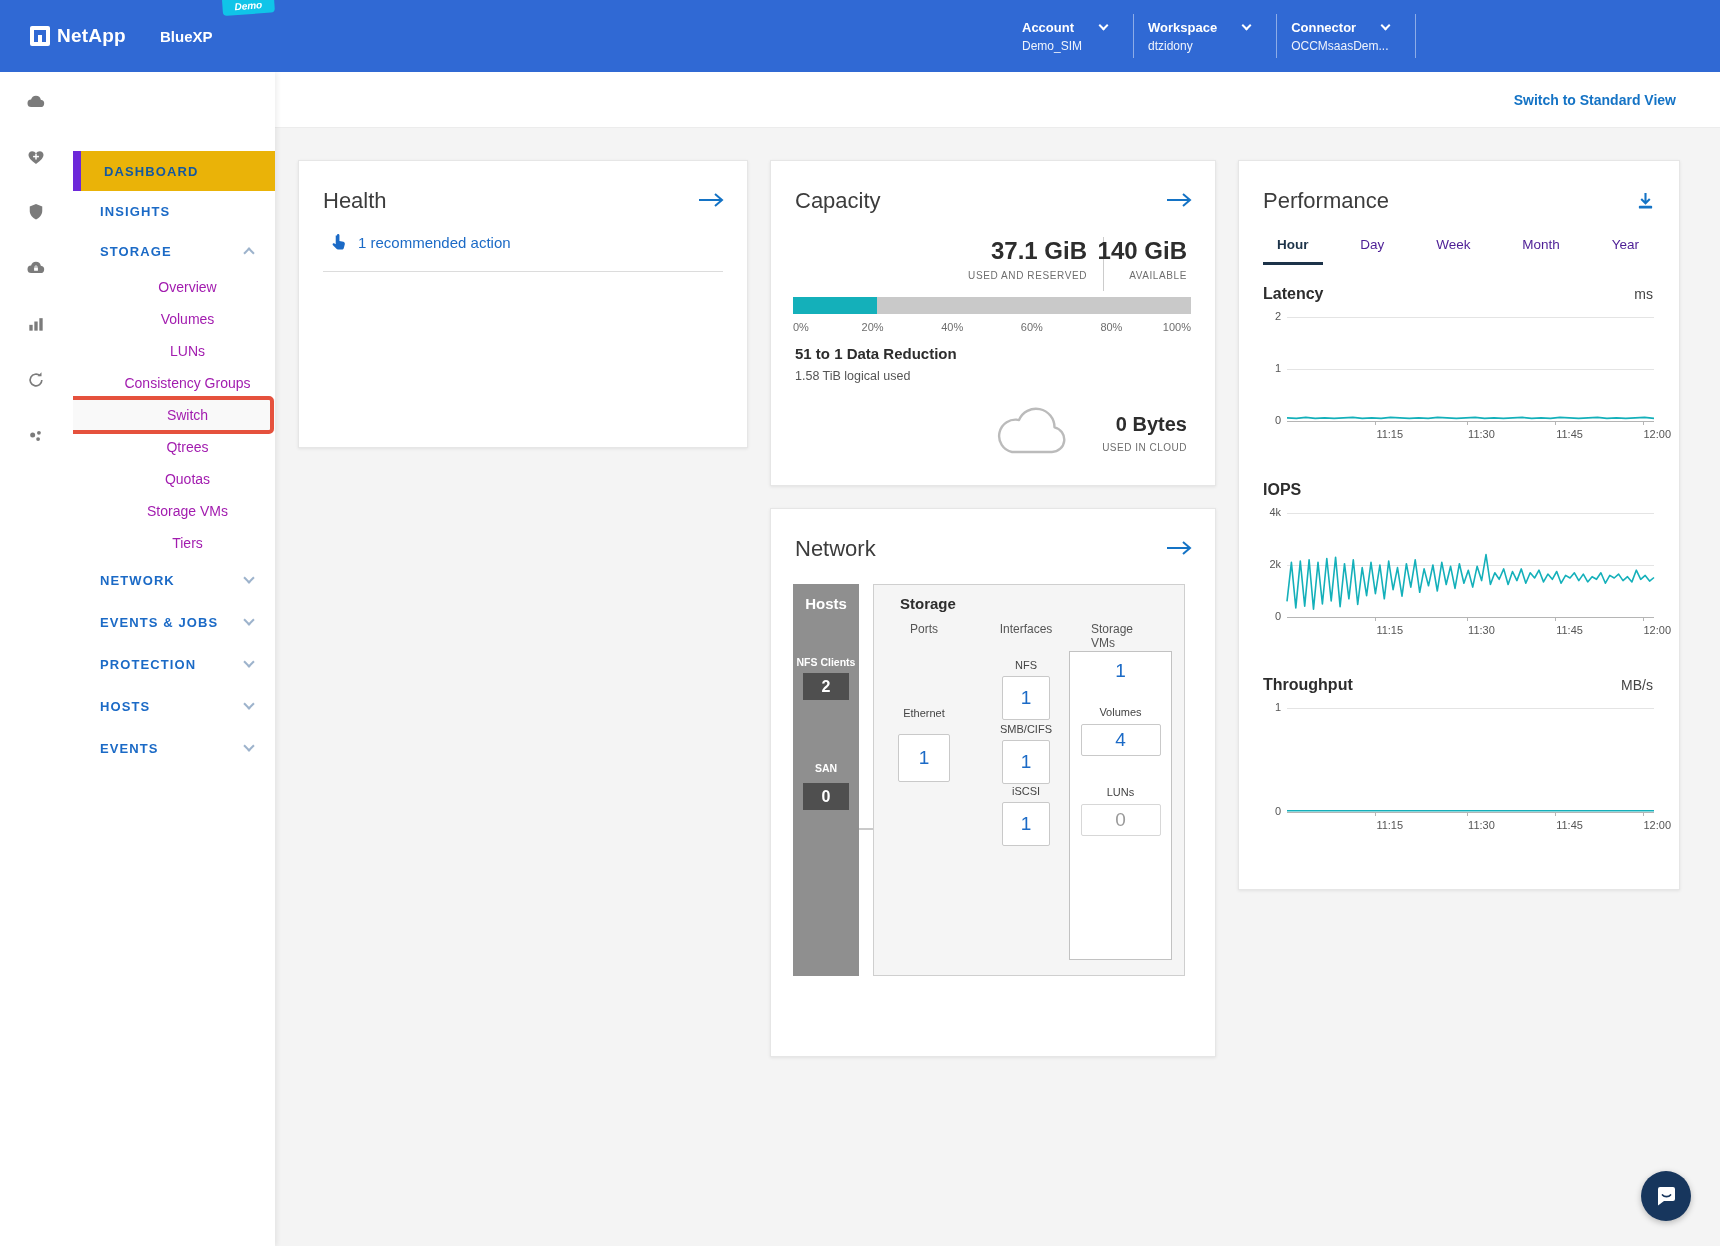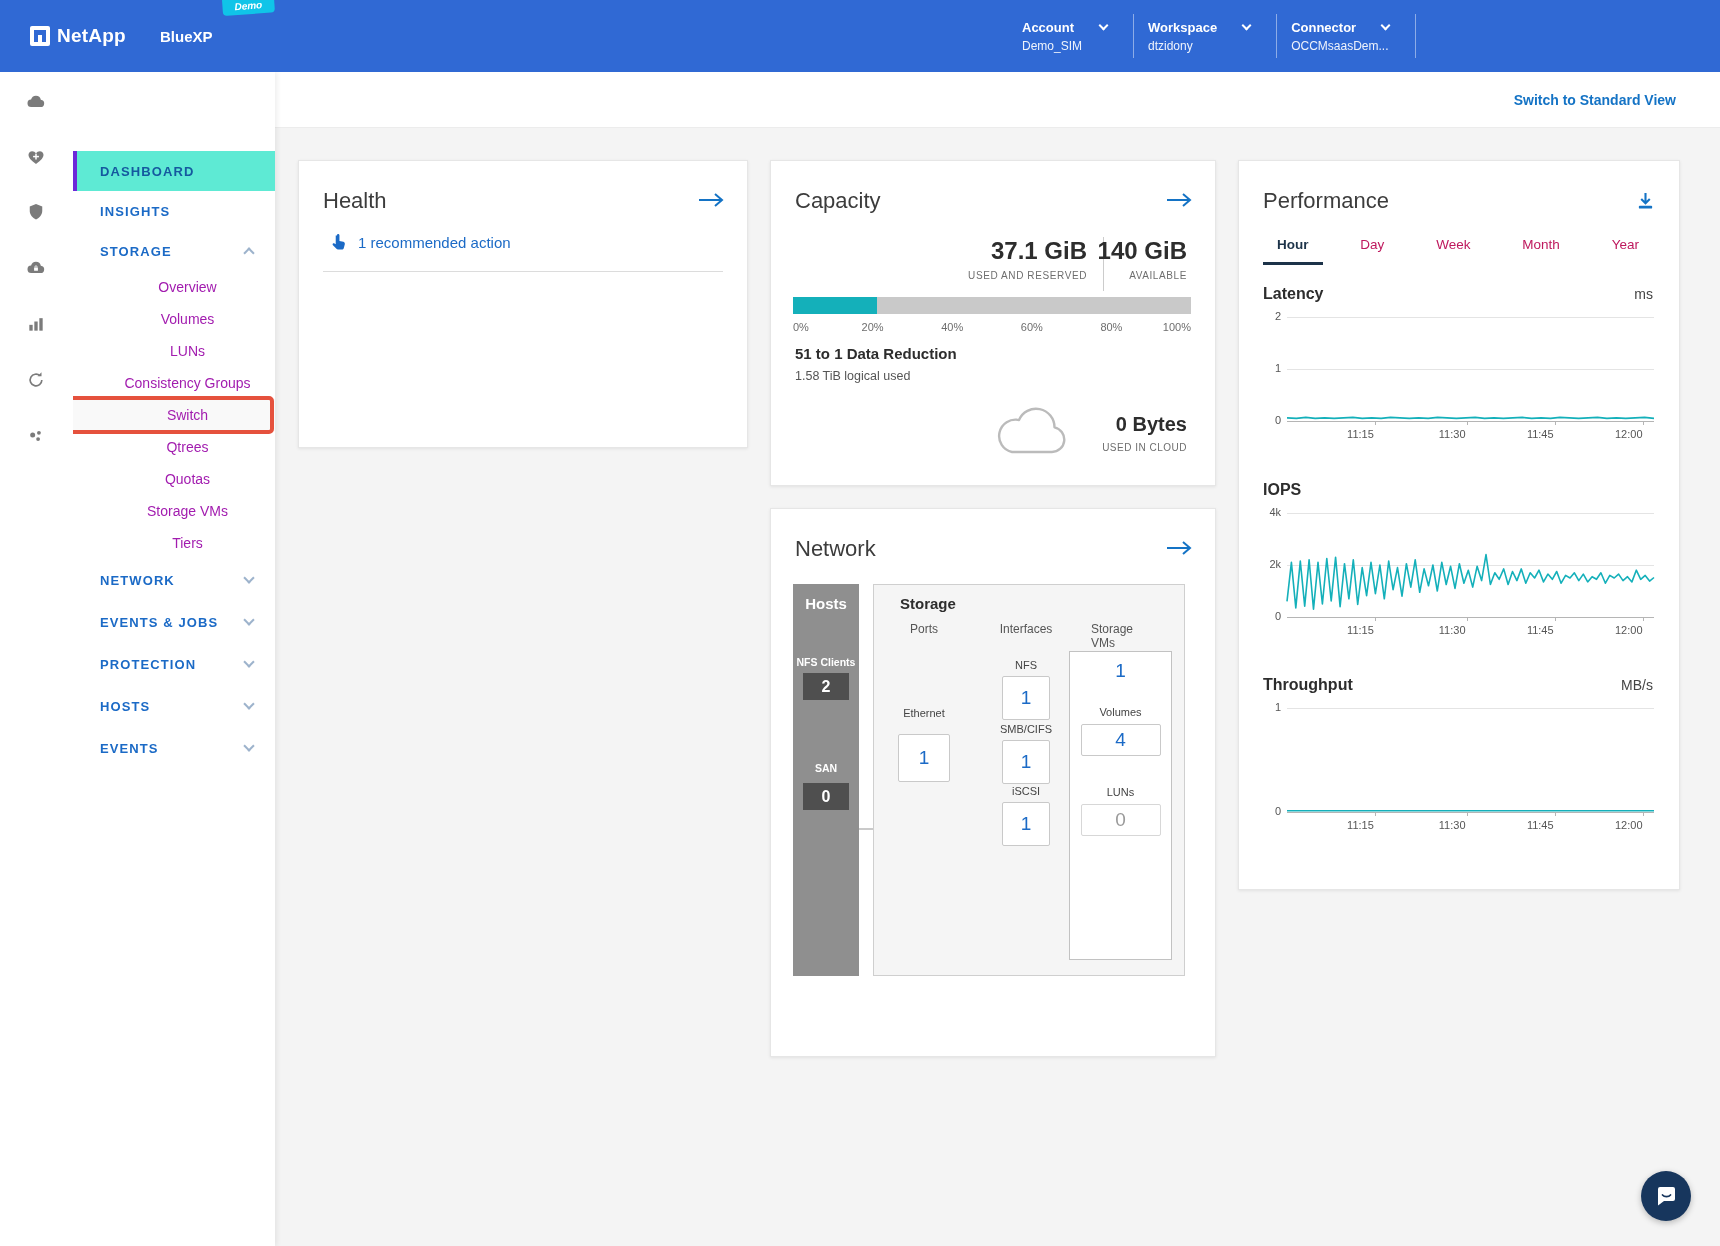--- a/index.html
+++ b/index.html
@@ -28,21 +28,21 @@
   .user-ic::before { content:''; position:absolute; width:9px; height:9px; border-radius:50%; background:#3069d4; left:7.5px; top:4px; }
   .user-ic::after { content:''; position:absolute; width:16px; height:10px; border-radius:8px 8px 0 0; background:#3069d4; left:4px; top:15px; }
 
   
   .rail { position:absolute; left:0; top:72px; width:73px; height:1174px; background:#fff; z-index:3; }
   .rail-ic { position:absolute; left:26px; width:20px; height:20px; cursor:pointer; }
   .sidebar { position:absolute; left:73px; top:72px; width:202px; height:1174px; background:#fff; z-index:2; box-shadow:2px 0 5px rgba(0,0,0,.07); }
   .nav { margin-top:79px; }
   .nav-section { height:40px; display:flex; align-items:center; padding-left:27px; font-size:13px; font-weight:bold; letter-spacing:1.1px; color:#1b6ac6; position:relative; cursor:pointer; }
   .nav-section.lower { height:42px; }
-  .nav-section.active { background:#5eead4; border-left:4px solid #6d28d9; padding-left:23px; color:#15599f; }
+  .nav-section.active { background:#eab308; border-left:8px solid #6d28d9; padding-left:23px; color:#15599f; }
   .nav-sub { height:32px; display:flex; align-items:center; padding-left:27px; font-size:14px; color:#a21caf; position:relative; cursor:pointer;justify-content:center; }
   .nav-sub.hl { background:#f9f9f9; }
   .nav-sub.hl .ring { position:absolute; left:-6px; right:1px; top:-3px; bottom:-3px; border:4px solid #e5513d; border-radius:5px; pointer-events:none; }
   .chev { width:8px; height:8px; border-right:2px solid #9db3cc; border-bottom:2px solid #9db3cc; position:absolute; right:22px; }
   .chev.down { transform:rotate(45deg); margin-top:-4px; }
   .chev.up { transform:rotate(225deg); margin-top:4px; }
 
   
   .toolbar { position:absolute; left:275px; top:72px; width:1445px; height:56px; background:#fff; border-bottom:1px solid #ececec; display:flex; align-items:center; justify-content:flex-end; padding-right:44px; z-index:1; }
   .switch-link { color:#1473c5; font-size:14px; font-weight:bold; cursor:pointer; }
@@ -97,32 +97,32 @@
   .svm-one { margin-top:8px; font-size:19px; color:#1b6ac6; }
   .svm-lab { font-size:11px; color:#444; }
   .svm-box { margin:6px auto 0; width:80px; height:32px; border:1px solid #c9c9c9; border-radius:2px; color:#1b6ac6; font-size:19px; display:flex; align-items:center; justify-content:center; background:#fff; }
   .svm-box.dim { color:#9a9a9a; border-color:#d7d7d7; }
   .nlines { position:absolute; left:0; top:0; }
 
   
   #performance { left:1238px; top:160px; width:442px; height:730px; }
   .dl-ic { position:absolute; right:24px; top:30px; cursor:pointer; }
   .tabs { position:absolute; left:24px; top:70px; right:26px; display:flex; justify-content:space-between; }
-  .tab { font-size:13.5px; color:#be185d; padding:6px 14px 10px; cursor:pointer; }
+  .tab { font-size:13.5px; color:#4c1d95; padding:6px 14px 10px; cursor:pointer; }
   .tab.active { color:#1d3349; font-weight:bold; border-bottom:3px solid #1d3349; }
   .perf-sec { position:absolute; left:24px; right:26px; }
   .perf-head { display:flex; justify-content:space-between; align-items:baseline; }
   .perf-title { font-size:16px; font-weight:bold; color:#2d2d2d; }
   .perf-unit { font-size:14px; color:#444; }
   .plotbox { position:relative; margin-left:24px; margin-top:14px; width:367px; height:104px; }
   .grid { position:absolute; left:0; width:367px; border-top:1px solid #e4e4e4; }
   .grid.axis { border-top:1px solid #b5b5b5; }
   .ylab { position:absolute; left:-26px; width:20px; text-align:right; font-size:11px; color:#555; }
   .xtick { position:absolute; top:104px; height:4px; border-left:1px solid #b5b5b5; }
-  .xlab { position:absolute; top:111px; width:56px; text-align:left; font-size:11px; color:#555; }
+  .xlab { position:absolute; top:111px; width:56px; text-align:right; font-size:11px; color:#555; }
   .plot { position:absolute; left:0; top:0; overflow:visible; }
 
   
   .chat-btn { position:absolute; left:1641px; top:1171px; width:50px; height:50px; border-radius:50%; background:#17365d; display:flex; align-items:center; justify-content:center; cursor:pointer; box-shadow:0 2px 6px rgba(0,0,0,.25); }
 </style>
 </head>
 <body>
 
 <div class="hdr">
   <span class="brand-mark">

